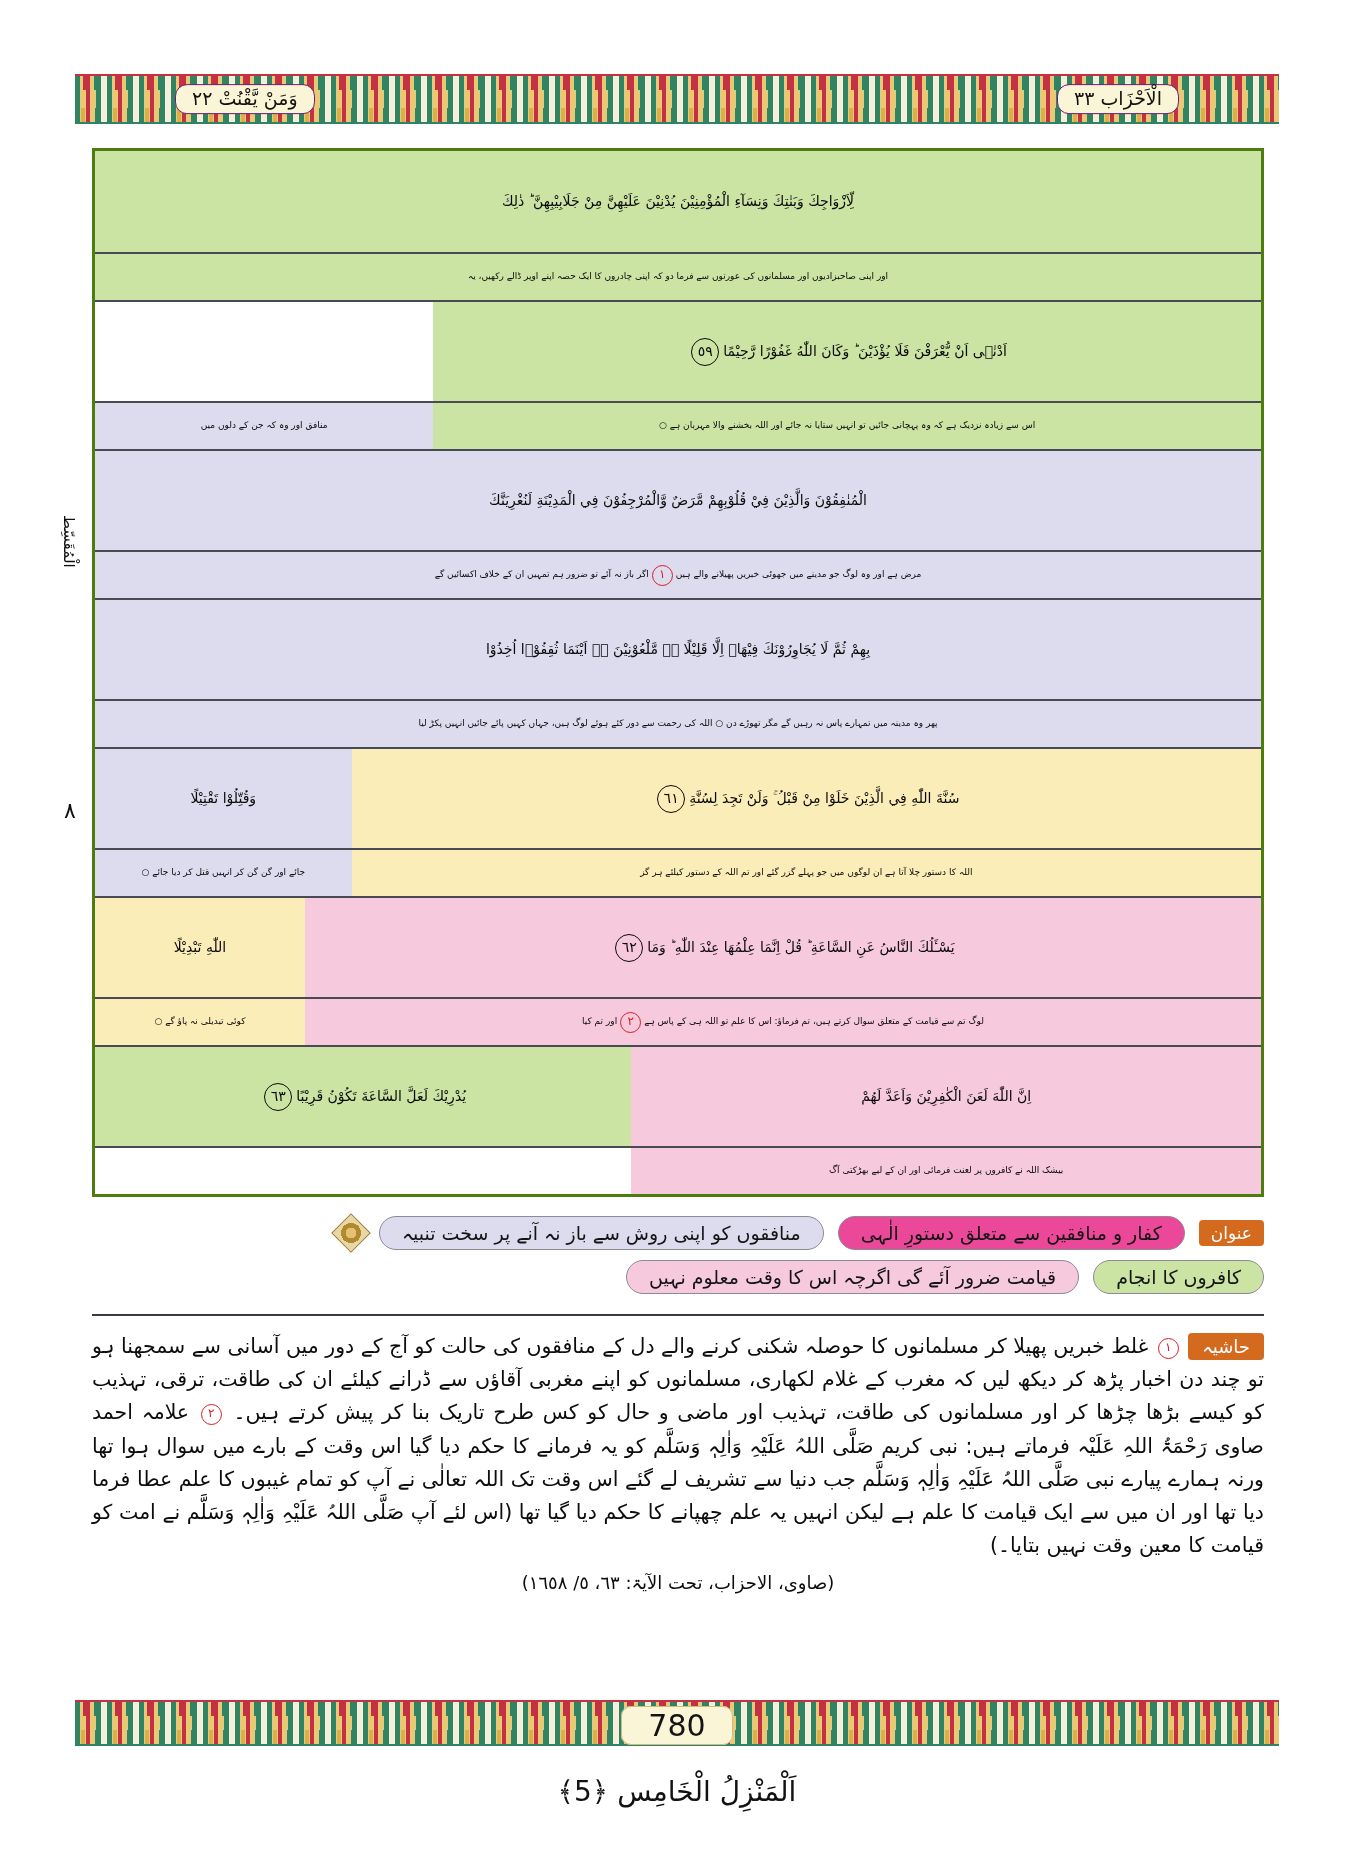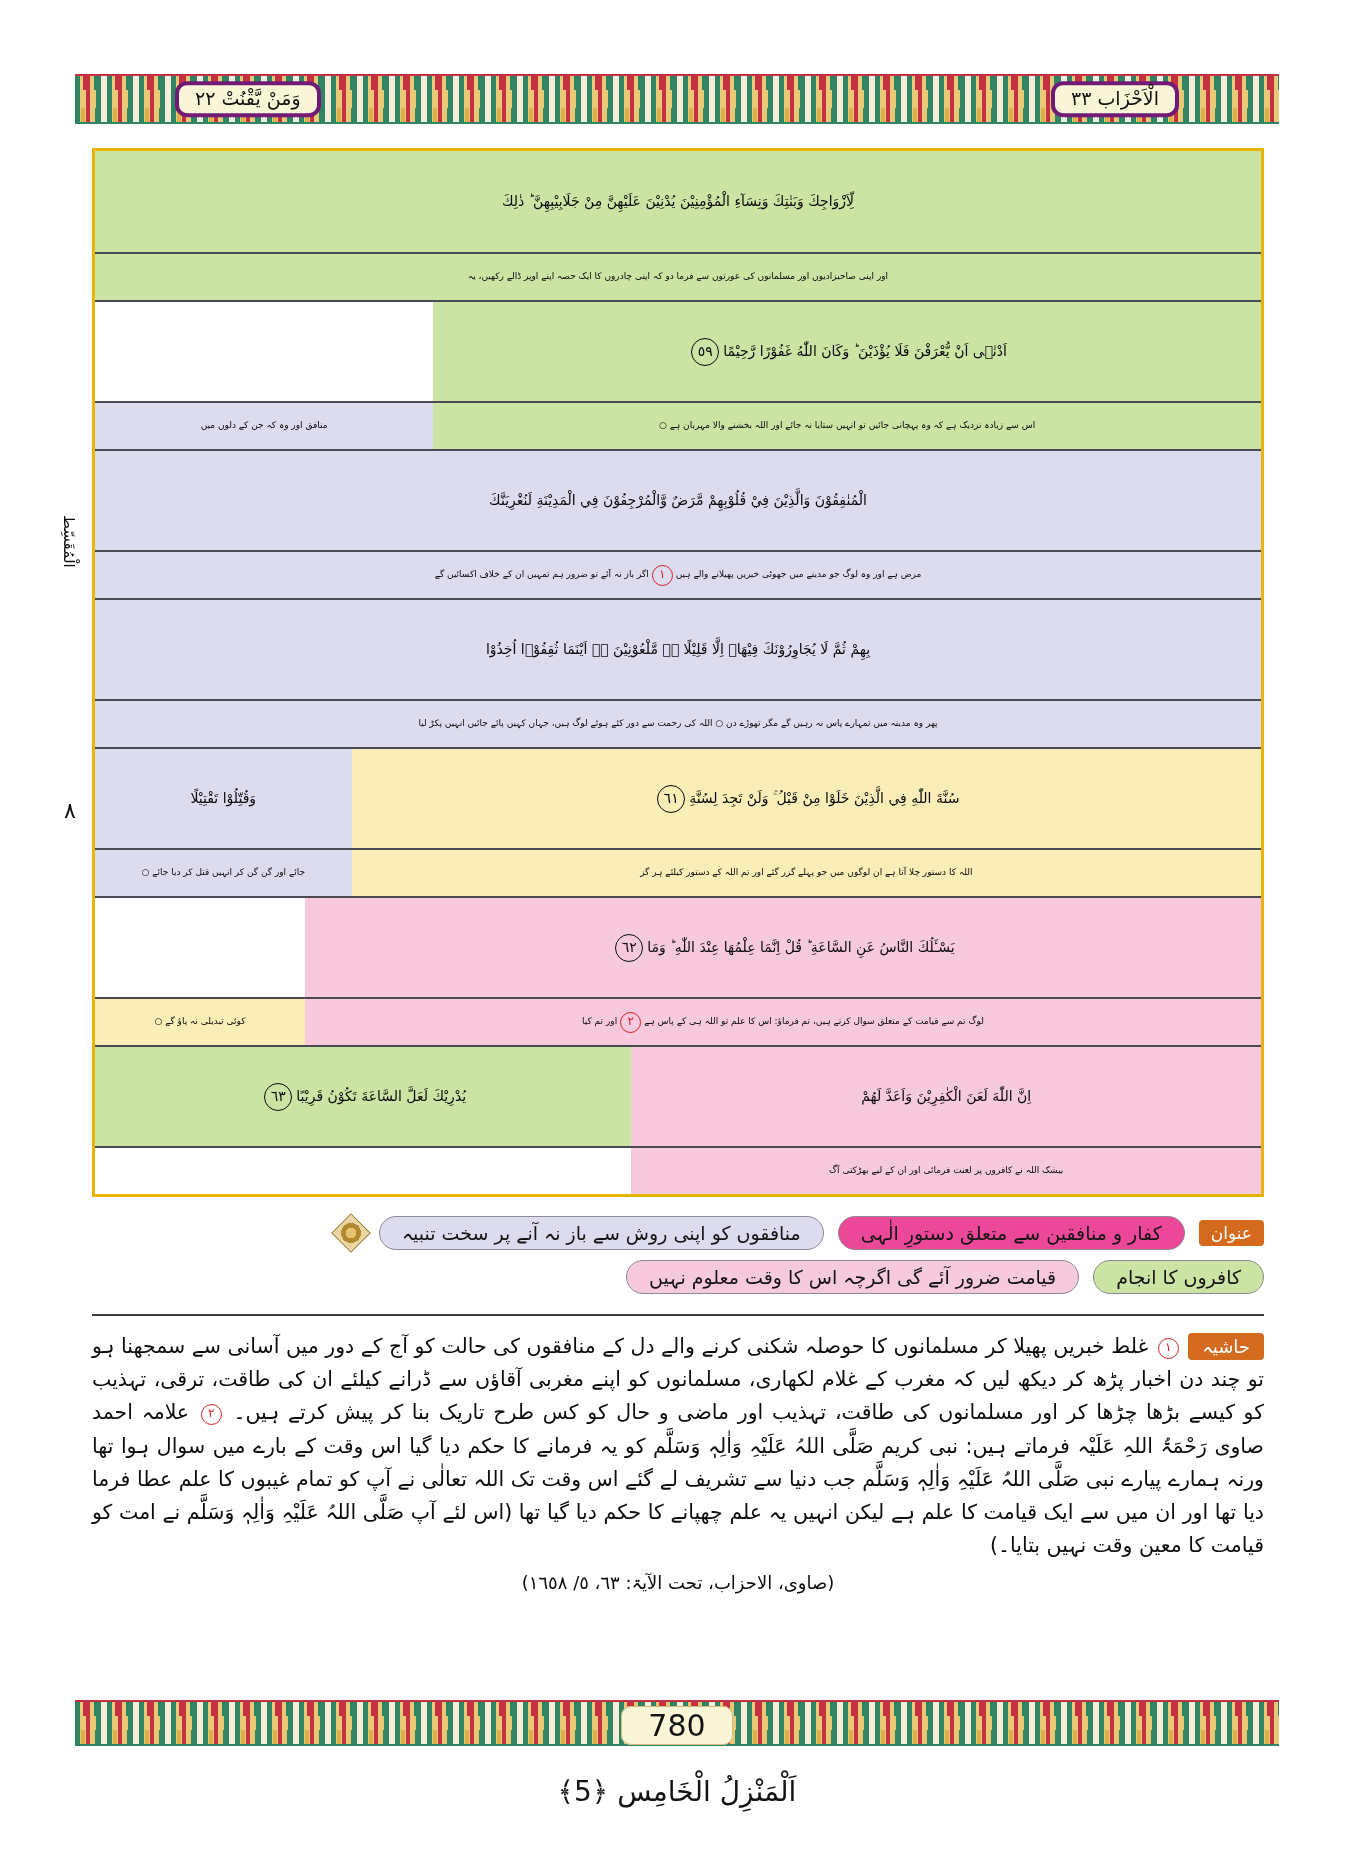--- a/index.html
+++ b/index.html
@@ -49,33 +49,33 @@
     background:repeating-linear-gradient(90deg,
       transparent 0px,transparent 6px,
       #d9a93a 6px,#d9a93a 10px,
       transparent 10px,transparent 20px,
       #1f7a56 20px,#1f7a56 24px,
       transparent 24px,transparent 32px);
   }
 
   .cartouche{
     position:absolute;top:50%;transform:translateY(-50%);
-    background:#fbf5d8;border:4px solid #701a75;border-radius:12px;
+    background:#fbf5d8;border:1px solid #701a75;border-radius:12px;
     padding:2px 16px;
     font-family:"DejaVu Sans","Liberation Sans",sans-serif;
     font-size:19px;color:#14120f;white-space:nowrap;
     line-height:1.25;z-index:3;
   }
   .cartouche.right{right:100px;}
   .cartouche.left{left:100px;}
 
   
   .frame{
     position:absolute;left:92px;top:148px;width:1172px;
-    border:3px solid #eab308;
+    border:3px solid #4d7c0f;
     box-sizing:border-box;
   }
   .band{display:flex;width:100%;box-sizing:border-box;}
   .band + .band{border-top:2px solid #4a4a55;}
   .seg{box-sizing:border-box;display:flex;align-items:center;}
 
   .ar{
     font-size:39px;line-height:1.05;
     color:#0a0a0a;
     letter-spacing:-1px;
@@ -281,20 +281,23 @@
         <div class="ur" style="font-size: 9px;">جائے اور گن گن کر انہیں قتل کر دیا جائے ○</div>
       </div>
     </div>
 
     <div class="band row-ar">
       <div class="seg c-pink" style="width:82%;justify-content:center">
         <div class="ar" style="font-size: 14px;">
           <span>يَسْـَٔلُكَ النَّاسُ عَنِ السَّاعَةِ ؕ قُلْ اِنَّمَا عِلْمُهَا عِنْدَ اللّٰهِ ؕ وَمَا</span>
           <span class="vmark">٦٢</span>
         </div>
+      </div>
+      <div class="seg c-yellow" style="width:18%">
+        <div class="ar" style="font-size: 14px;">اللّٰهِ تَبْدِيْلًا</div>
       </div>
     </div>
     <div class="band row-ur">
       <div class="seg c-pink" style="width:82%">
         <div class="ur" style="font-size: 9px;">
           <span>لوگ تم سے قیامت کے متعلق سوال کرتے ہیں، تم فرماؤ: اس کا علم تو اللہ ہی کے پاس ہے</span>
           <span class="fnmark">٢</span>
           <span>اور تم کیا</span>
         </div>
       </div>

